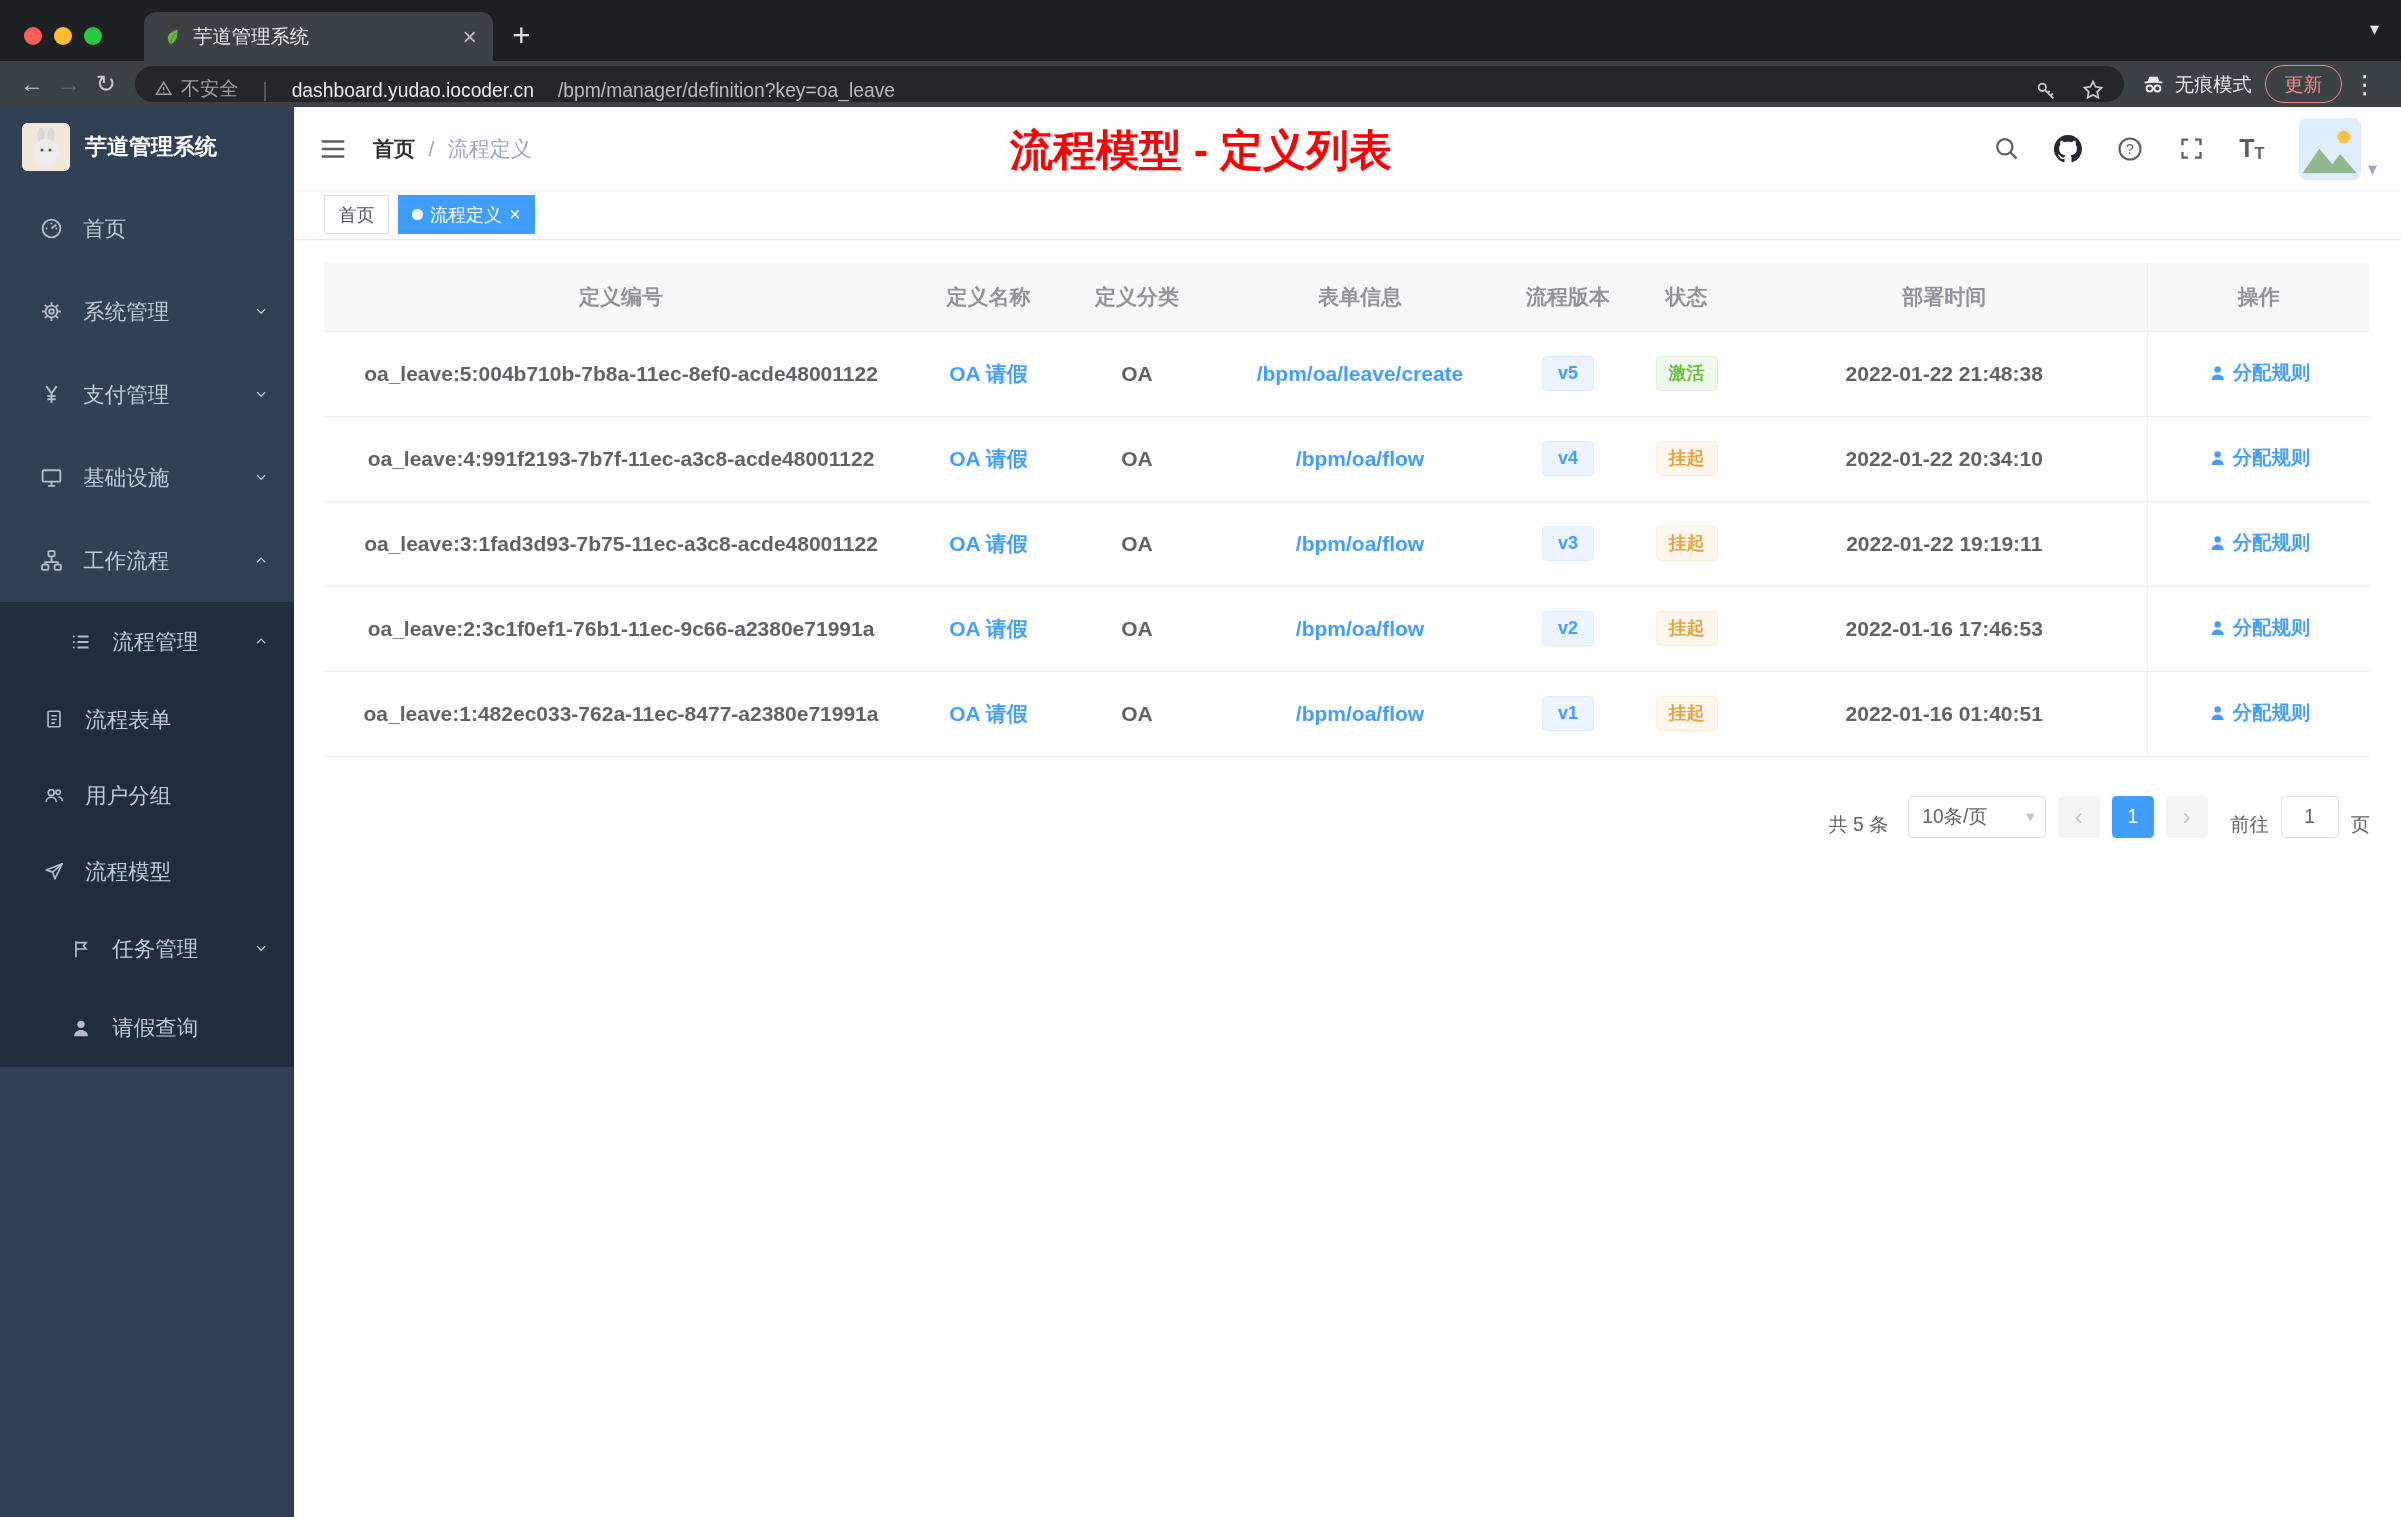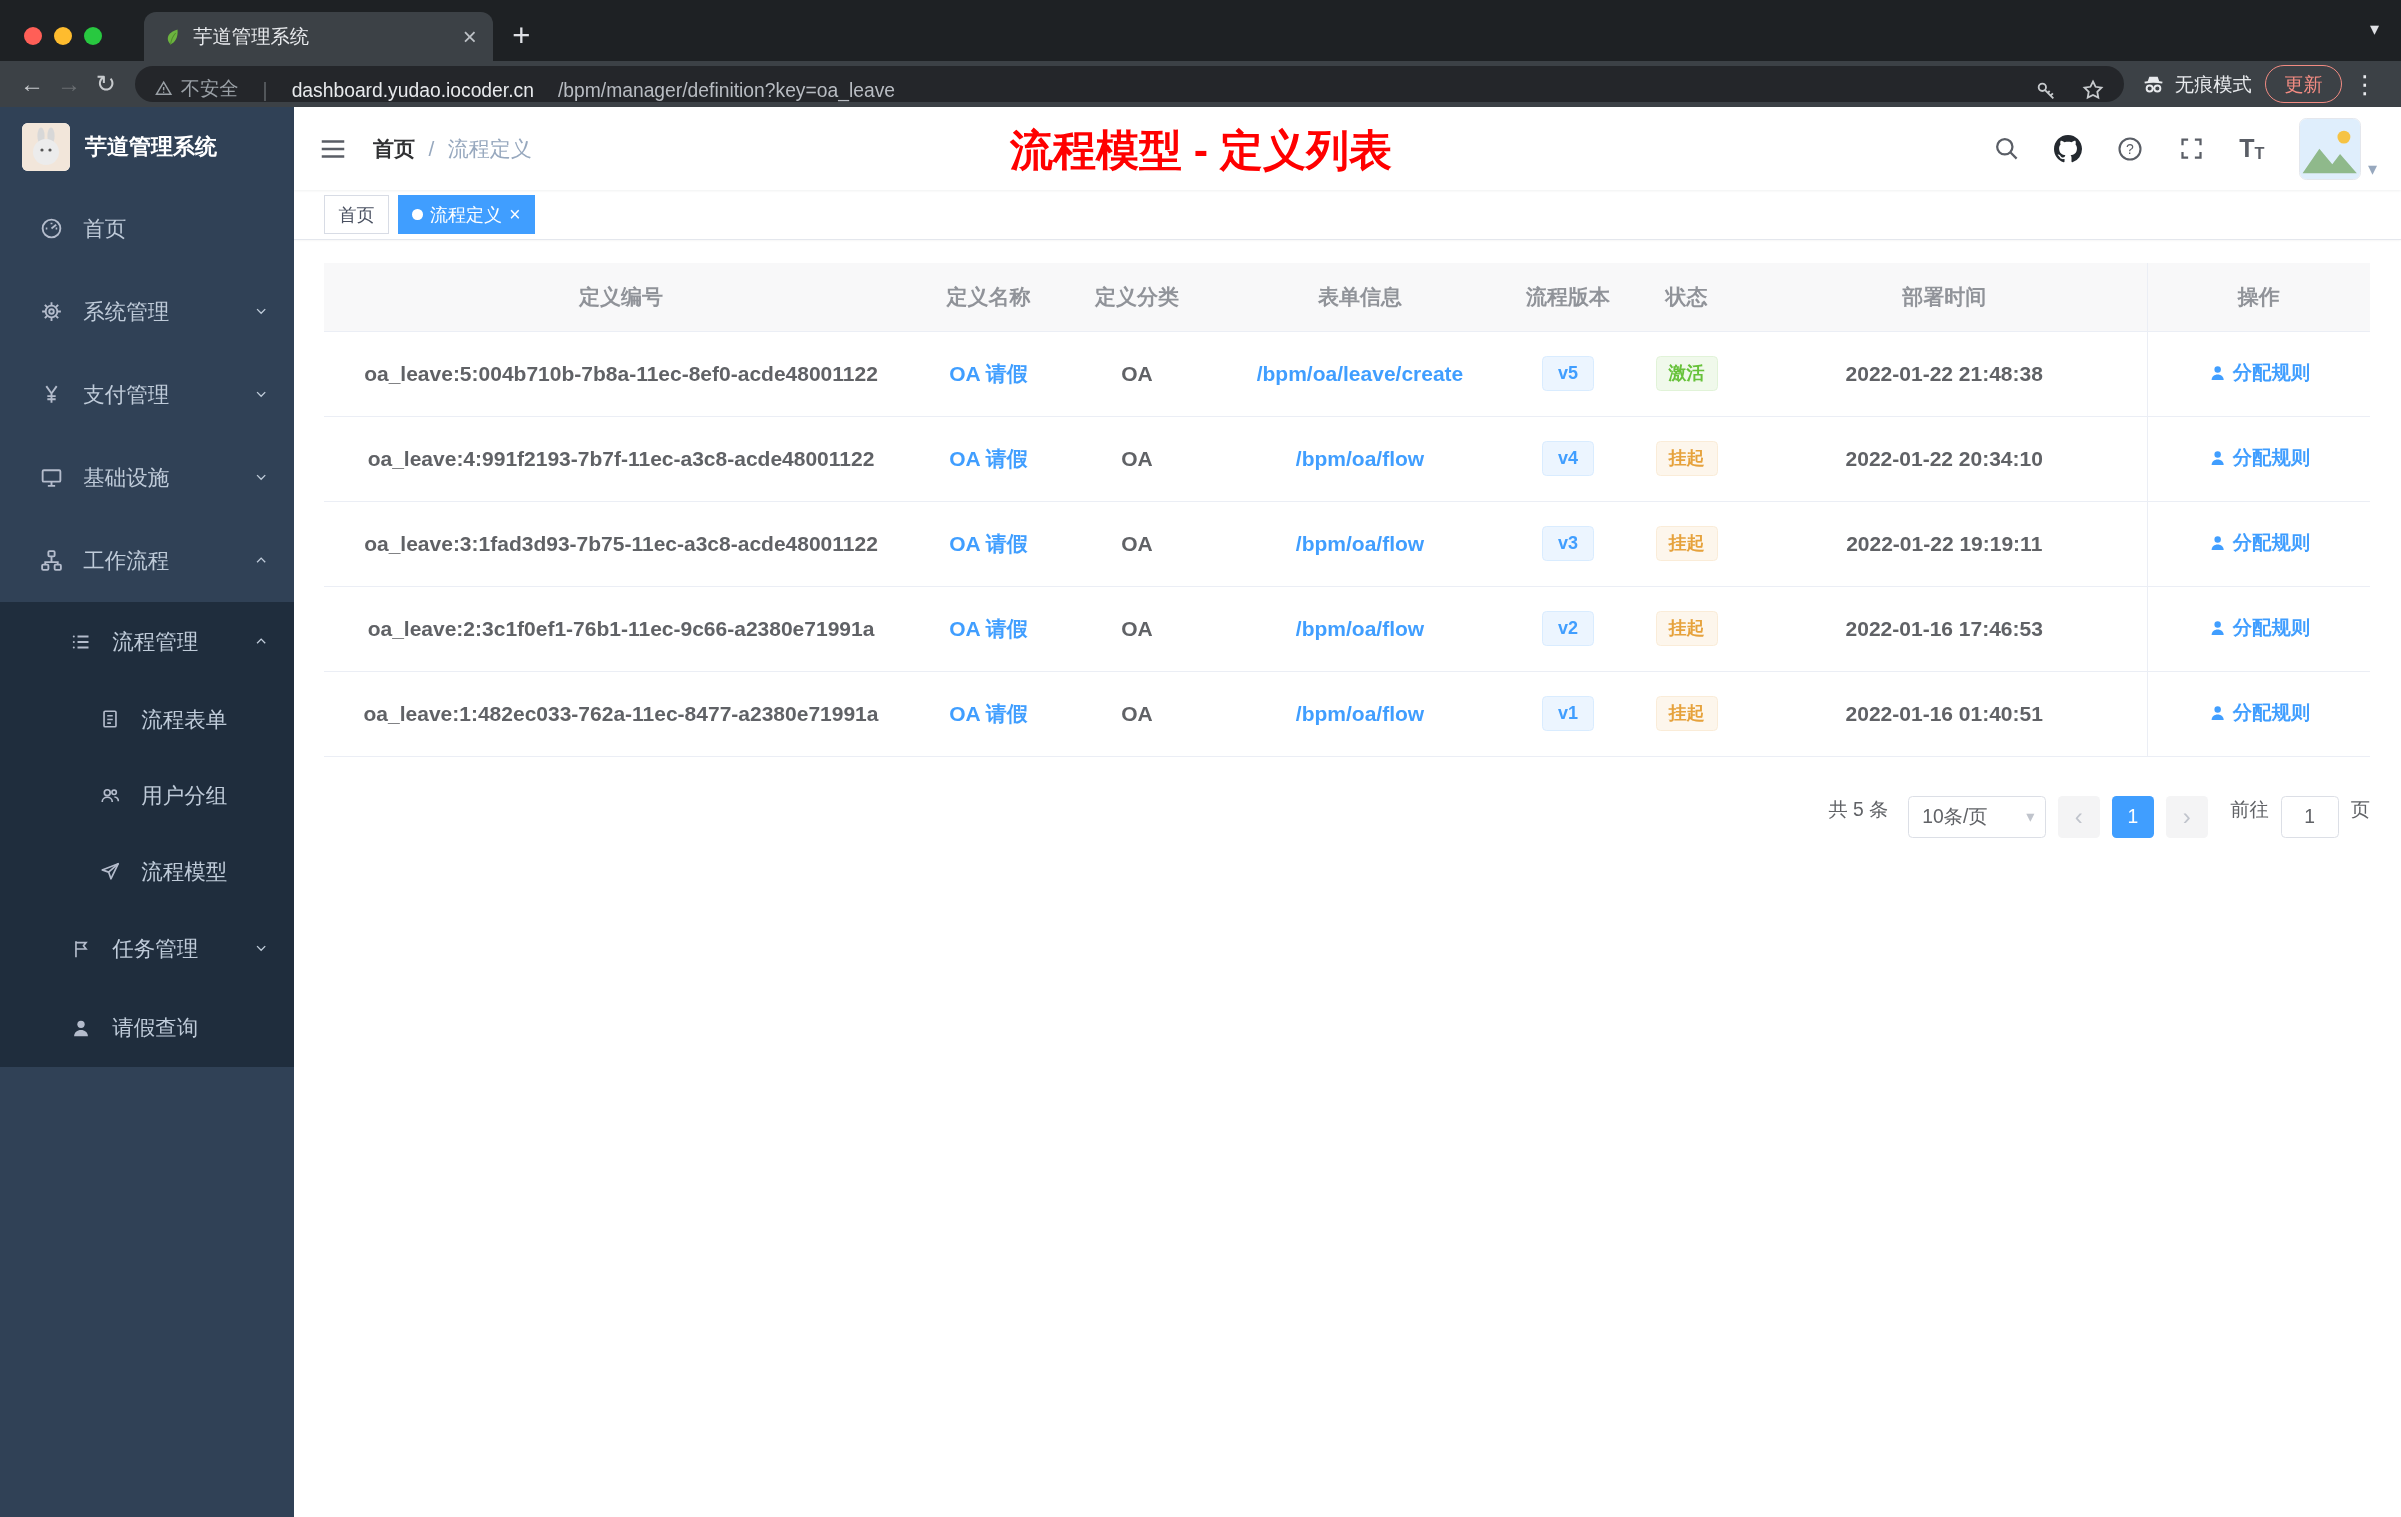--- a/index.html
+++ b/index.html
@@ -36,21 +36,21 @@
   .page { flex:1; display:flex; min-height:0; }
 
   .sidebar { width:294px; background:#304156; color:#bfcbd9; flex-shrink:0; }
   .logo-row { height:80px; display:flex; align-items:center; gap:15px; padding-left:22px; }
   .logo-img { width:48px; height:48px; border-radius:6px; overflow:hidden; background:#fff; flex-shrink:0; }
   .logo-title { color:#fff; font-size:22px; font-weight:bold; white-space:nowrap; }
   .mi { position:relative; display:flex; align-items:center; gap:16.3px; font-size:21.5px; color:#bfcbd9; cursor:default; }
   .mi .micon { width:31px; display:flex; justify-content:center; color:#b4bccc; }
   .lvl1 { height:83px; padding-left:36px; }
   .lvl2 { height:79px; padding-left:65px; }
-  .lvl3 { height:76px; padding-left:94px; }
+  .lvl3 { height:76px; padding-left:38px; }
   .chev { position:absolute; right:25px; display:flex; color:#bfcbd9; }
   .submenu { background:#1f2d3d; }
 
   .main { flex:1; position:relative; background:#fff; display:flex; flex-direction:column; min-width:0; }
   .navbar { height:83px; display:flex; align-items:center; padding:0 24px; position:relative; box-shadow:0 0.7px 3px rgba(0,21,41,.08); }
   .hamburger { color:#5a5e66; margin-right:25px; display:flex; }
   .breadcrumb { font-size:21px; display:flex; gap:13.4px; align-items:center; }
   .bc-home { color:#303133; font-weight:600; }
   .bc-sep, .bc-cur { color:#97a8be; }
   .nav-icons { margin-left:auto; display:flex; align-items:center; gap:34px; color:#5a5e66; }
@@ -76,21 +76,21 @@
   table.def thead th { height:68px; background:#f8f8f9; color:#909399; font-weight:bold; text-align:center; border-bottom:0.7px solid #ebeef5; }
   table.def tbody td { height:85px; text-align:center; color:#606266; border-bottom:0.7px solid #ebeef5; overflow:hidden; white-space:nowrap;font-weight:bold; }
   .col-op { border-left:0.7px solid #ebeef5; }
   .lnk { color:#409eff; text-decoration:none; cursor:pointer; }
   .ver-tag { display:inline-block; background:#ecf5ff; border:0.7px solid #d9ecff; color:#409eff; border-radius:4.5px; padding:6px 15px; font-size:18px; line-height:1.2; }
   .st-tag { display:inline-block; border-radius:4.5px; padding:6px 12px; font-size:18px; line-height:1.2; }
   .st-success { background:#f0f9eb; border:0.7px solid #e1f3d8; color:#67c23a; }
   .st-warning { background:#fdf6ec; border:0.7px solid #faecd8; color:#e6a23c; }
   .op-link { display:inline-flex; align-items:center; gap:6px; color:#409eff; font-size:19.3px; cursor:pointer; }
 
-  .pager { display:flex; justify-content:flex-end; align-items:flex-start; margin-top:39px; font-size:19.3px; color:#606266; gap:12px; }
+  .pager { display:flex; justify-content:flex-end; align-items:flex-end; margin-top:39px; font-size:19.3px; color:#606266; gap:12px; }
   .pg-select { width:138px; height:42px; border:0.7px solid #dcdfe6; border-radius:4.5px; display:flex; align-items:center; justify-content:space-between; padding:0 10.4px 0 13.4px; color:#606266; }
   .pg-caret { color:#c0c4cc; font-size:16.3px; }
   .pg-btn { width:42px; height:42px; border-radius:4.5px; background:#f4f4f5; color:#c0c4cc; display:flex; align-items:center; justify-content:center; font-size:24px; }
   .pg-page { width:42px; height:42px; border-radius:4.5px; background:#409eff; color:#fff; display:flex; align-items:center; justify-content:center; font-size:19.3px; }
   .pg-goto-input { width:58px; height:42px; border:0.7px solid #dcdfe6; border-radius:4.5px; display:flex; align-items:center; justify-content:center; color:#606266; background:#fff; }
 
   svg { display:block; }
 </style>
 </head>
 <body>

